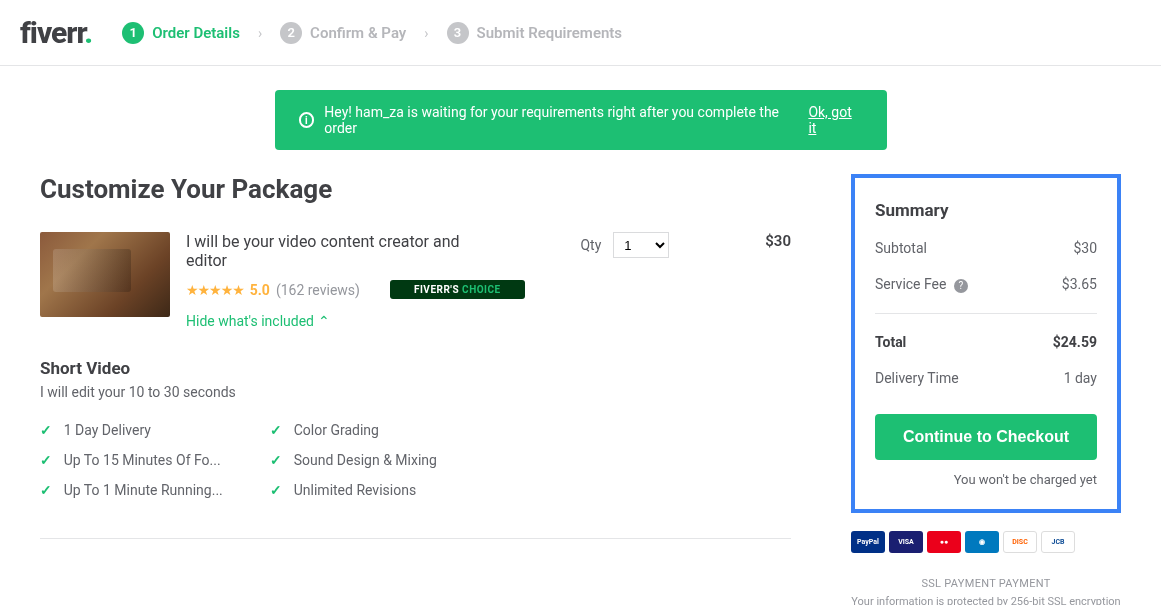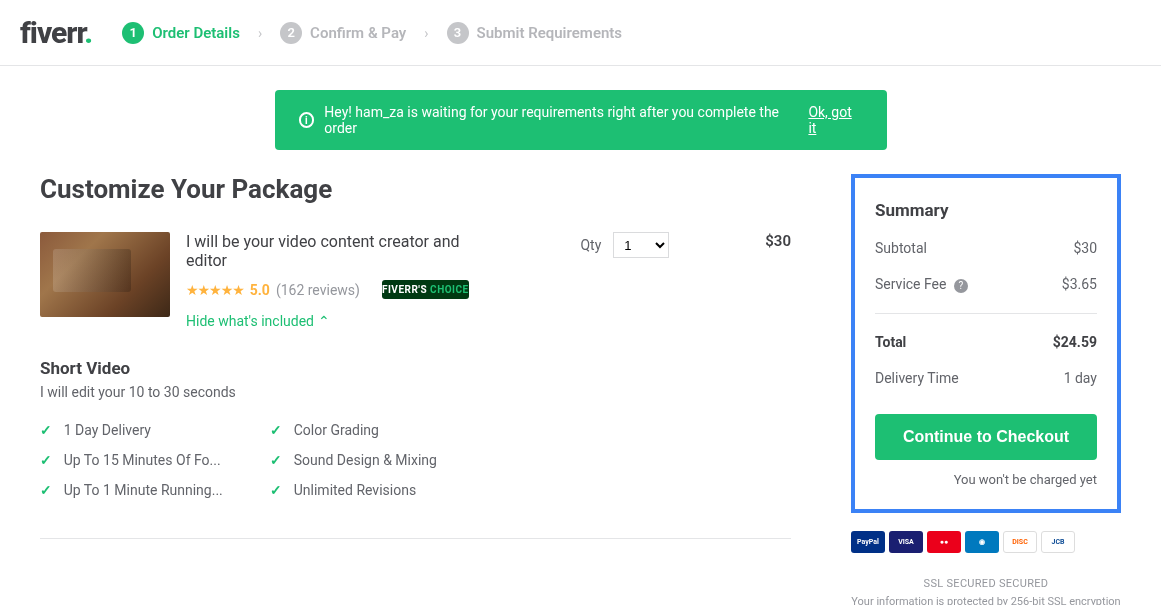--- a/index.html
+++ b/index.html
@@ -170,23 +170,23 @@
     }
     .review-count {
       color: #95979d;
       font-size: 14px;
     }
     .badge {
       background: #003912;
       color: #fff;
       font-size: 10px;
       font-weight: 700;
-      padding: 4px 0;
+      padding: 4px 24px;
       border-radius: 3px;
-      margin-left: 16px;
+      margin-left: 24px;
       letter-spacing: 0.5px;
     }
     .badge .choice {
       color: #1dbf73;
     }
     .toggle-link {
       color: #1dbf73;
       font-size: 14px;
       cursor: pointer;
       display: inline-flex;
@@ -463,16 +463,16 @@
       <div class="charge-note">You won't be charged yet</div>
     </div>
     <div class="payment-icons">
       <div class="pay-icon" style="background:#003087">PayPal</div>
       <div class="pay-icon" style="background:#1a1f71">VISA</div>
       <div class="pay-icon" style="background:#eb001b">●●</div>
       <div class="pay-icon" style="background:#0079be">◉</div>
       <div class="pay-icon" style="background:#fff;color:#ff6000;border:1px solid #ddd">DISC</div>
       <div class="pay-icon" style="background:#fff;color:#0e4c96;border:1px solid #ddd">JCB</div>
     </div>
-    <div class="ssl-title">SSL SECURED SECURED</div>
+    <div class="ssl-title">SSL PAYMENT PAYMENT</div>
     <div class="ssl-desc">Your information is protected by 256-bit SSL encryption</div>
   </div>
 </div>
 
 </body></html>

